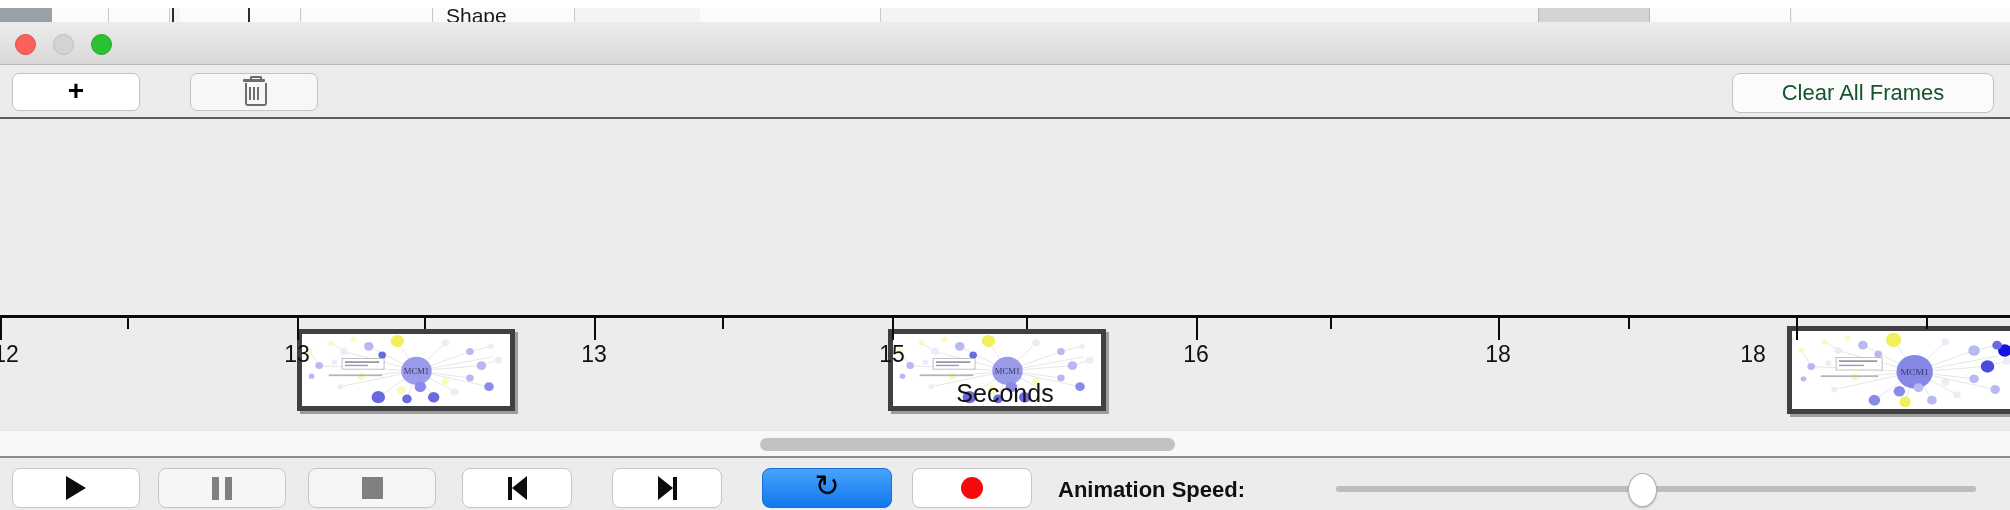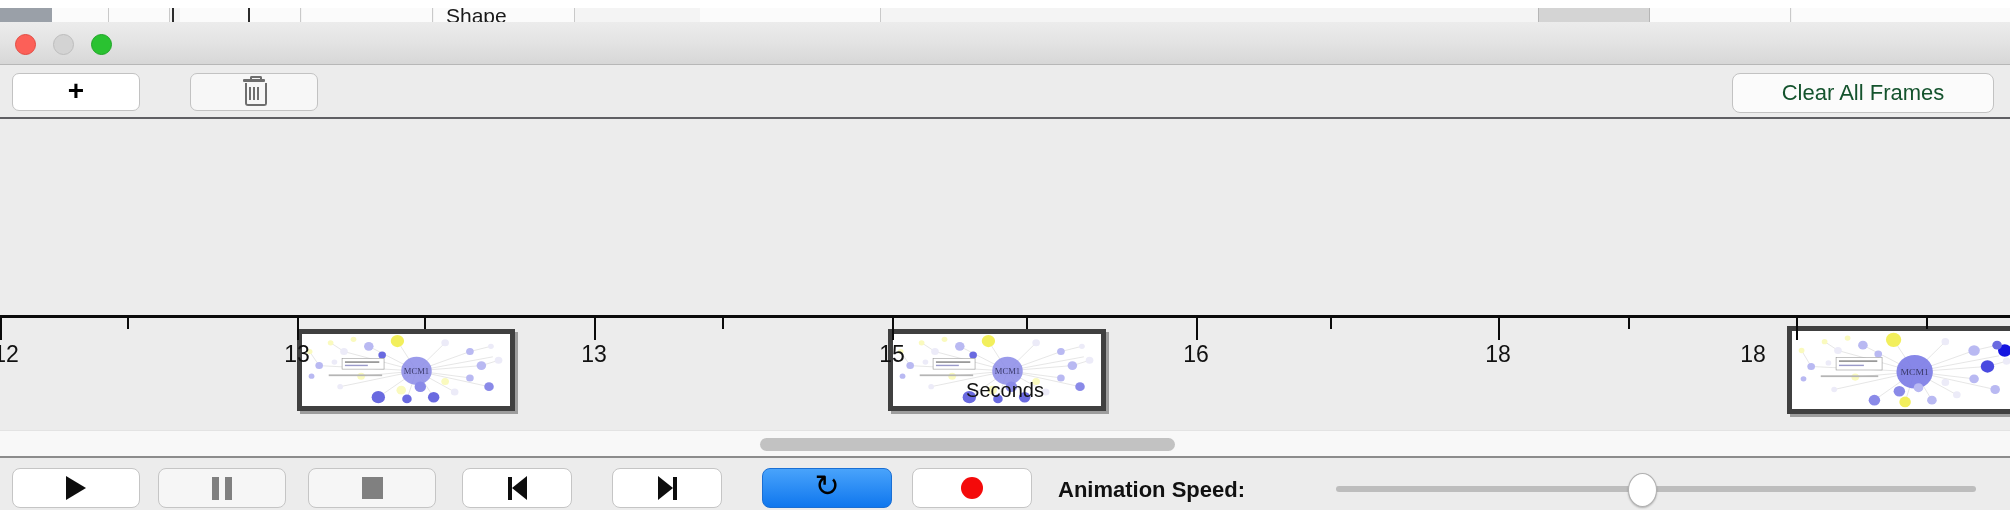--- a/index.html
+++ b/index.html
@@ -181,21 +181,21 @@
     font-size: 23px;
     color: #111;
     transform: translateX(-50%);
     white-space: nowrap;
   }
   .axis-title {
     position: absolute;
     left: 0; top: 260px;
     width: 2010px;
     text-align: center;
-    font-size: 20px;
+    font-size: 25px;
     color: #111;
   }
 
   
   .scrollbar {
     position: absolute;
     left: 0; top: 422px;
     width: 2010px; height: 28px;
     background: #f8f8f8;
     border-top: 1px solid #e3e3e3;

